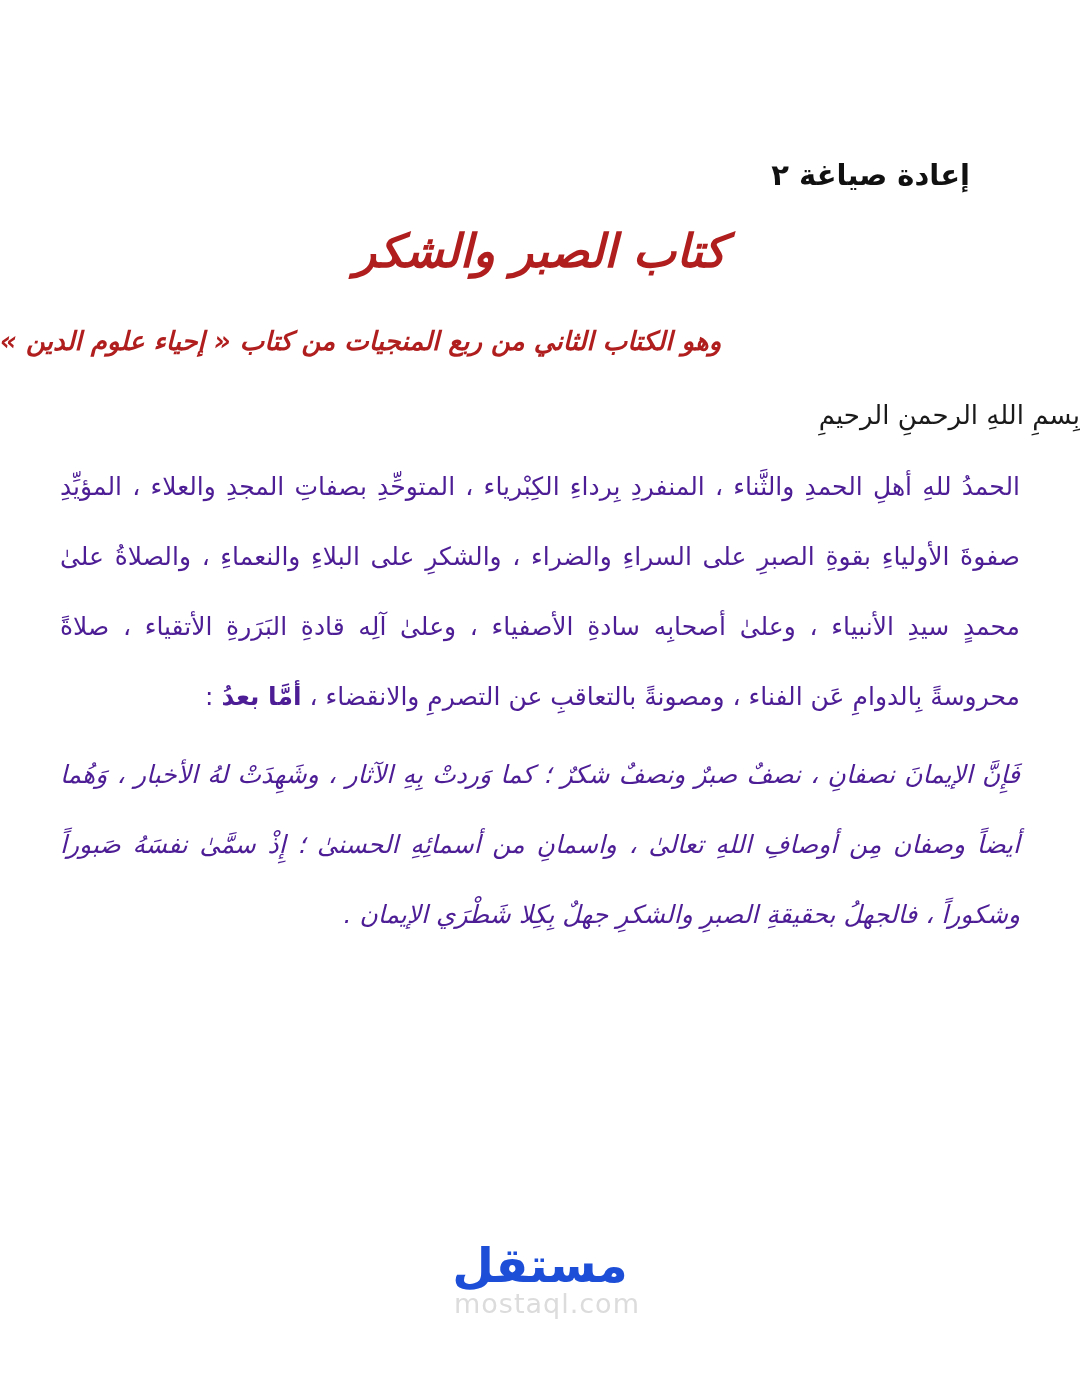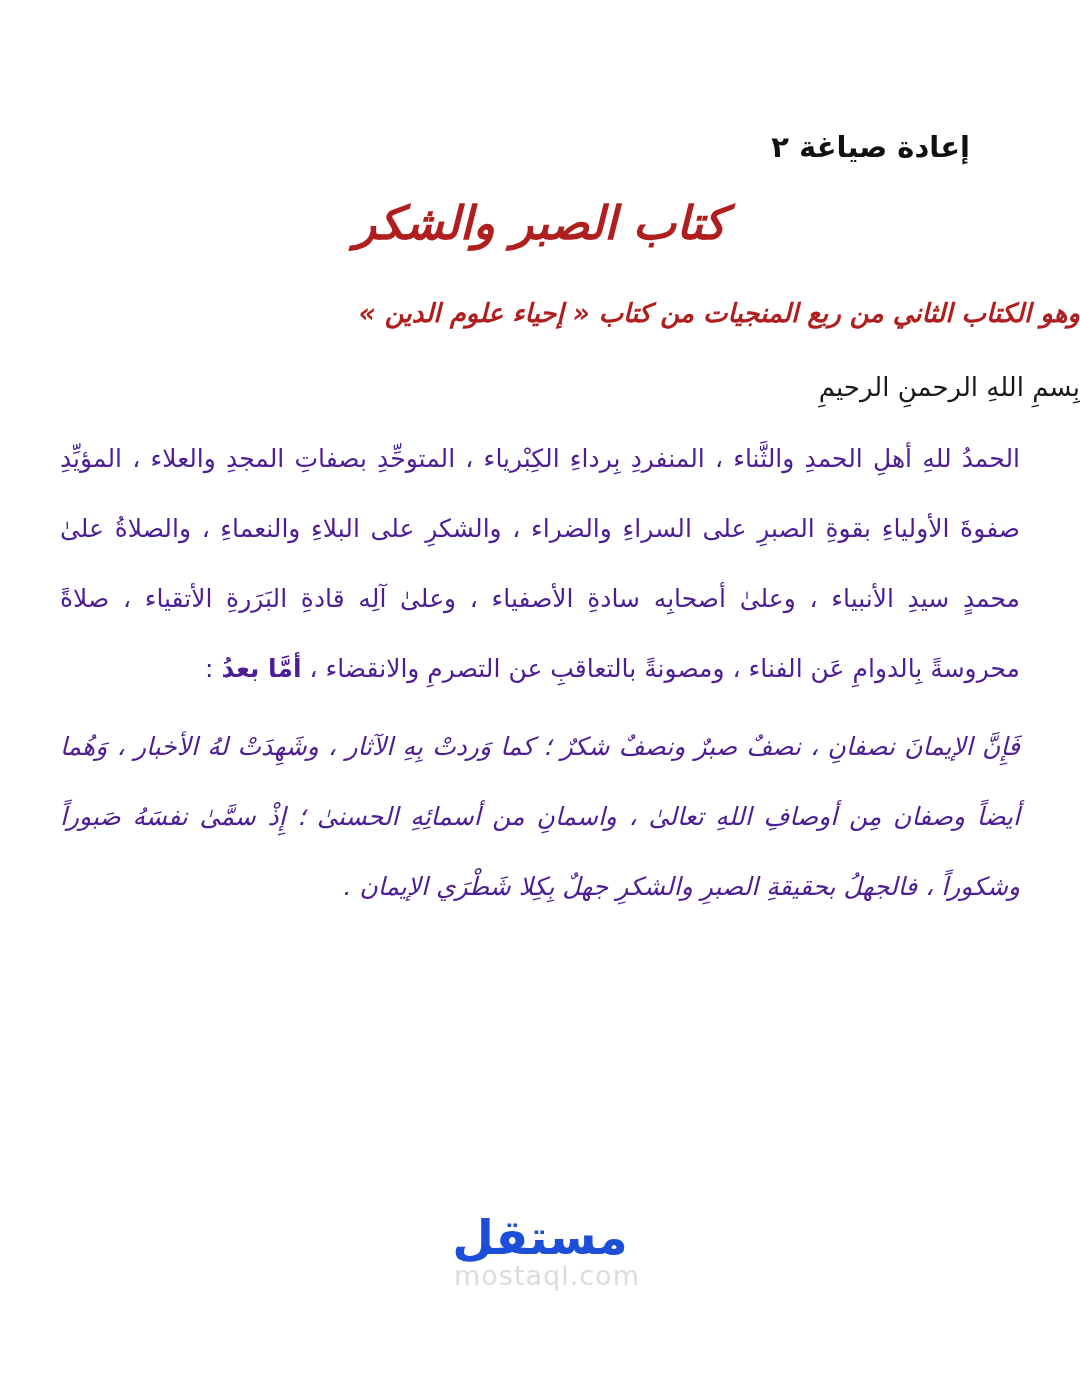--- a/index.html
+++ b/index.html
@@ -6,20 +6,21 @@
   html, body { background: #ffffff; }
   body { width: 1080px; height: 1397px; position: relative; overflow: hidden; }
 
   .page {
     position: relative;
     width: 1080px;
     height: 1319px;
     background: #ffffff;
     font-family: "DejaVu Sans", sans-serif;
     color: #1a1a1a;
+    margin-top: 28px;
   }
 
   .revision-label {
     position: absolute;
     top: 130px;
     right: 110px;
     direction: rtl;
     font-size: 29px;
     font-weight: bold;
     color: #111111;
@@ -37,21 +38,21 @@
     font-style: italic;
     color: #B01E1E;
     letter-spacing: -1px;
   }
 
   .doc-subtitle {
     position: absolute;
     top: 298px;
     left: 0;
     width: 100%;
-    text-align: right;
+    text-align: left;
     direction: rtl;
     font-size: 26px;
     font-weight: bold;
     font-style: italic;
     color: #B01E1E;
   }
 
   .basmala {
     position: absolute;
     top: 372px;

